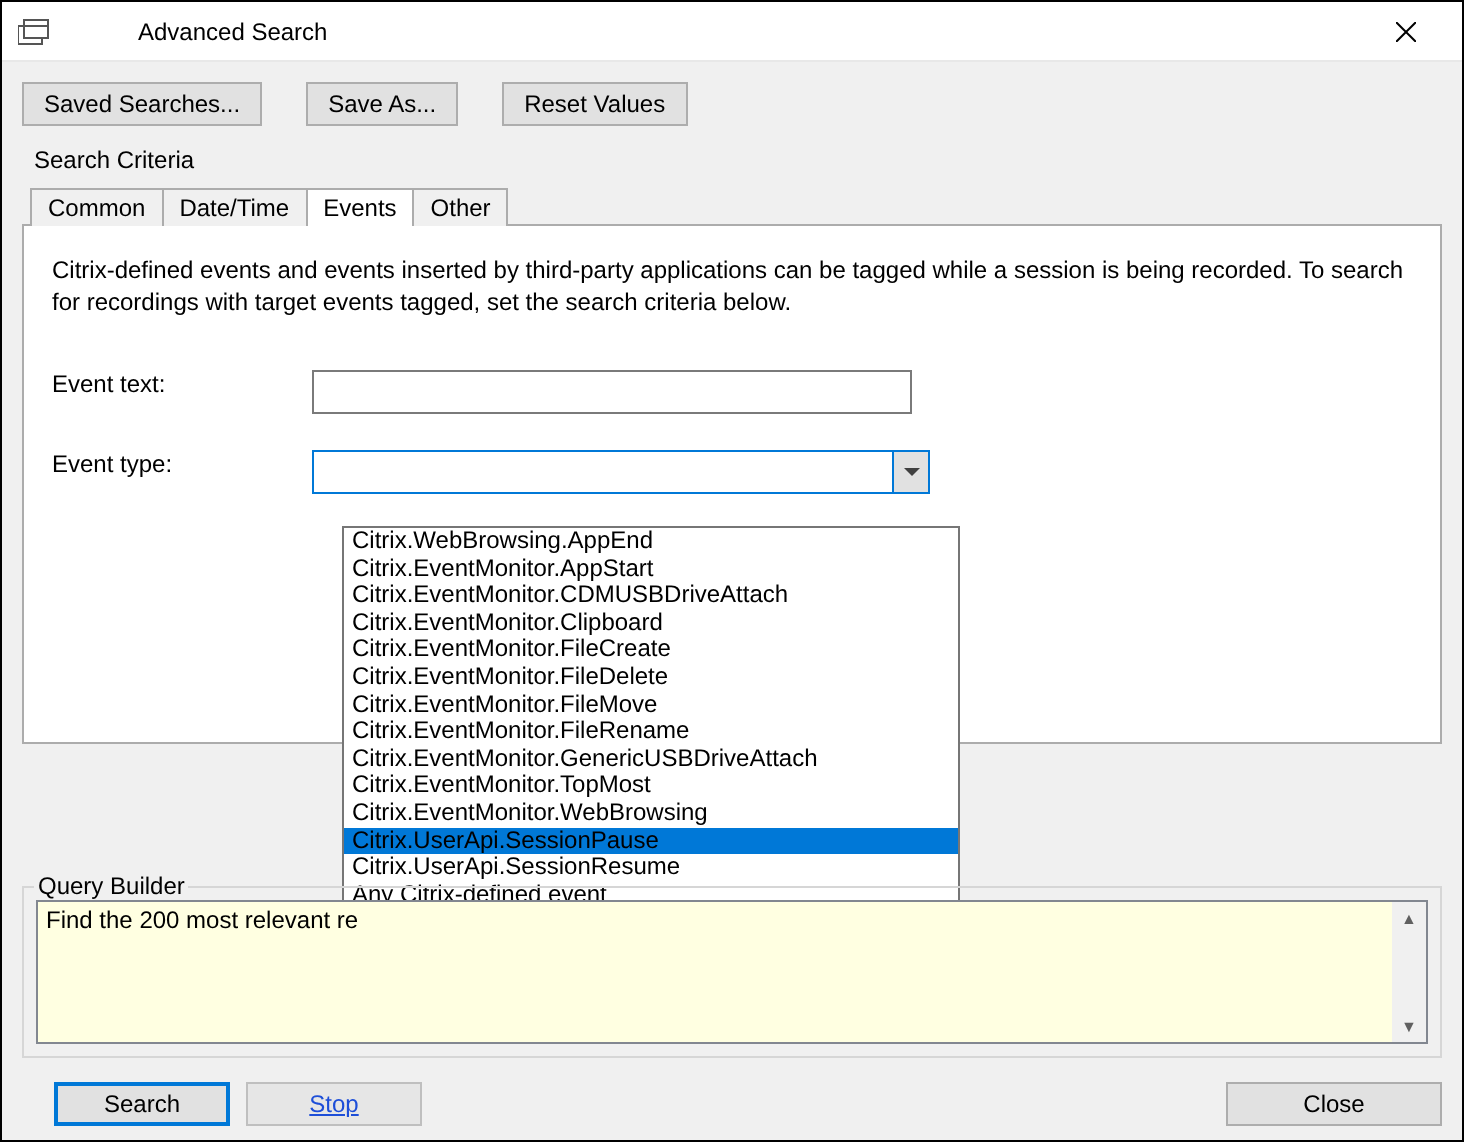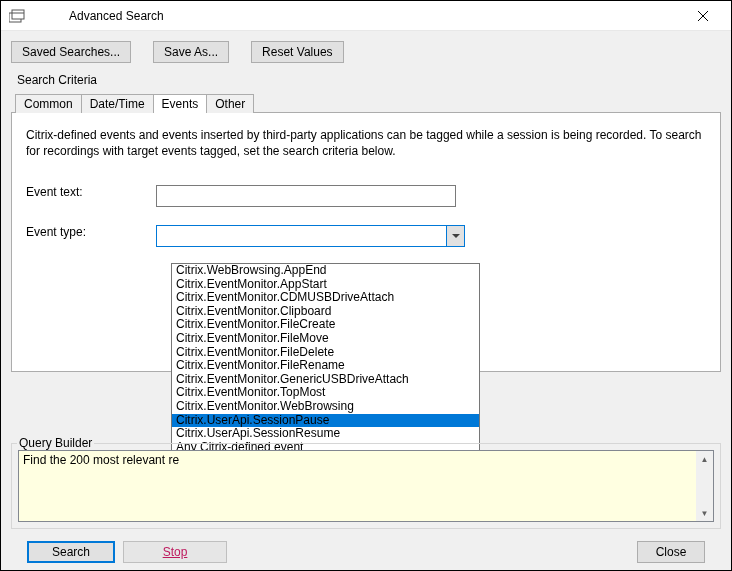--- a/index.html
+++ b/index.html
@@ -24,25 +24,25 @@
     .combo-input { border: none; outline: none; flex: 1; padding: 2px 4px; }
     .combo-btn { width: 18px; background: #e1e1e1; border-left: 1px solid #0078d7; display: flex; align-items: center; justify-content: center; cursor: pointer; }
     .dropdown { position: absolute; left: 159px; top: 150px; width: 309px; background: #fff; border: 1px solid #767676; z-index: 50; }
     .dd-item { padding: 0px 4px; line-height: 13.6px; font-size: 12px; cursor: pointer; white-space: nowrap; }
     .dd-item.sel { background: #0078d7; color: #000000; }
     .group-title { position: absolute; left: 16px; top: 405px; background: #f0f0f0; padding: 0 2px; z-index: 3; }
     .query { position: absolute; left: 10px; right: 10px; top: 412px; height: 86px; border: 1px solid #d6d6d6; z-index: 2; }
     .query-inner { position: absolute; inset: 6px; background: #ffffe1; border: 1px solid #828790; padding: 2px 4px; }
     .scrollbar { position: absolute; right: 0; top: 0; bottom: 0; width: 17px; background: #f0f0f0; display: flex; flex-direction: column; justify-content: space-between; }
     .sb-arrow { height: 16px; color: #606060; display: flex; align-items: center; justify-content: center; font-size: 8px; }
-    .footer { position: absolute; left: 10px; right: 26px; bottom: 7px; display: flex; gap: 8px; padding-left: 16px; }
+    .footer { position: absolute; left: 10px; right: 10px; bottom: 7px; display: flex; gap: 8px; padding-left: 16px; }
     .primary { background: #e1e1e1; border: 2px solid #0078d7; width: 88px; padding: 2px 0; cursor: pointer; }
-    .disabled { background: #e6e6e6; border: 1px solid #bfbfbf; color: #be185d; width: 104px; padding: 3px 0; text-decoration: underline; }
+    .disabled { background: #e6e6e6; border: 1px solid #bfbfbf; color: #1d4ed8; width: 88px; padding: 3px 0; text-decoration: underline; }
     .footer-spacer { flex: 1; }
-    .footer .btn.ft { width: 68px; text-align: center; padding: 3px 0; }
+    .footer .btn.ft { width: 108px; text-align: center; padding: 3px 0; }
   </style>
 </head>
 <body>
 
 <div class="titlebar">
   <span class="title-icon">
     <svg viewBox="0 0 16 14">
         <rect x="0" y="4" width="12" height="9" fill="none" stroke="#555" stroke-width="1"></rect>
         <rect x="3" y="1" width="12" height="9" fill="#fff" stroke="#555" stroke-width="1"></rect>
         <line x1="3" y1="4" x2="15" y2="4" stroke="#555"></line>
@@ -90,22 +90,22 @@
         </span>
       </div>
     </div>
 
     <div class="dropdown">
       <div class="dd-item">Citrix.WebBrowsing.AppEnd</div>
       <div class="dd-item">Citrix.EventMonitor.AppStart</div>
       <div class="dd-item">Citrix.EventMonitor.CDMUSBDriveAttach</div>
       <div class="dd-item">Citrix.EventMonitor.Clipboard</div>
       <div class="dd-item">Citrix.EventMonitor.FileCreate</div>
+      <div class="dd-item">Citrix.EventMonitor.FileDelete</div>
       <div class="dd-item">Citrix.EventMonitor.FileMove</div>
-      <div class="dd-item">Citrix.EventMonitor.FileDelete</div>
       <div class="dd-item">Citrix.EventMonitor.FileRename</div>
       <div class="dd-item">Citrix.EventMonitor.GenericUSBDriveAttach</div>
       <div class="dd-item">Citrix.EventMonitor.TopMost</div>
       <div class="dd-item">Citrix.EventMonitor.WebBrowsing</div>
       <div class="dd-item sel">Citrix.UserApi.SessionPause</div>
       <div class="dd-item">Citrix.UserApi.SessionResume</div>
       <div class="dd-item">Any Citrix-defined event</div>
     </div>
   </div>
 

